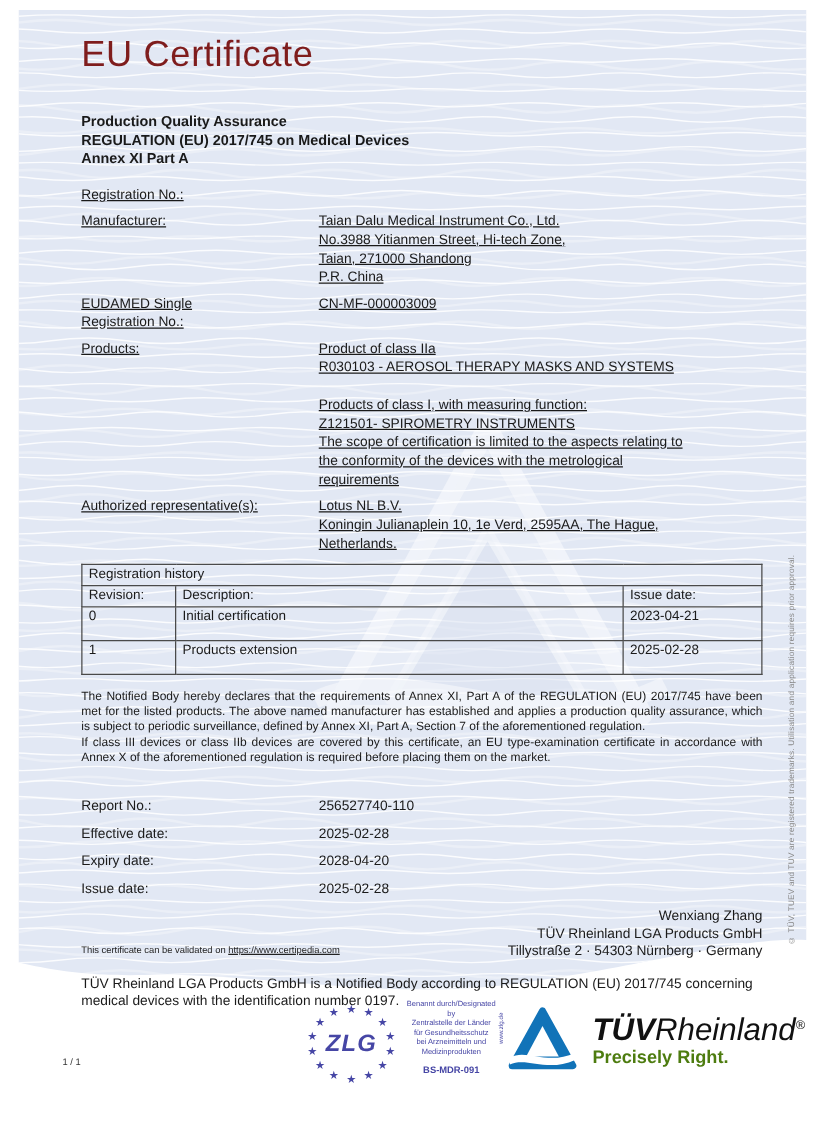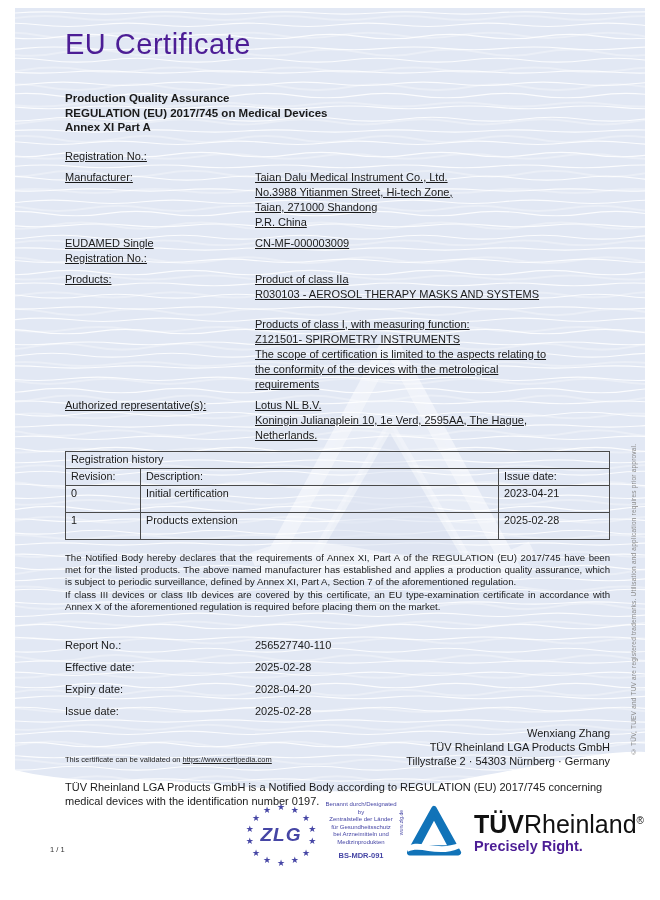--- a/index.html
+++ b/index.html
@@ -1,20 +1,20 @@
 <!DOCTYPE html>
 <html><head>
 <meta charset="utf-8">
 <style>
   html,body{margin:0;padding:0;background:#ffffff;}
   body{width:660px;height:900px;position:relative;overflow:hidden;
        font-family:"Liberation Sans",sans-serif;color:#1a1a1a;}
   #bg{position:absolute;left:0;top:0;width:660px;height:900px;z-index:0;}
   .content{position:absolute;left:65px;top:8px;width:545px;z-index:2;}
-  .cert-title{margin-top:20px;font-size:29px;font-weight:400;letter-spacing:.5px;color:#4c1d95;}
+  .cert-title{margin-top:20px;font-size:29px;font-weight:400;letter-spacing:.5px;color:#7f1d1d;}
   .subtitle{margin-top:30px;font-size:11.5px;font-weight:700;line-height:14.5px;white-space:pre-line;}
   .fields{margin-top:14px;text-decoration:underline;}
   .frow{display:flex;font-size:11px;line-height:15px;margin-bottom:6px;}
   .flabel{width:190px;flex:0 0 190px;}
   .fvalue{flex:1;}
   .multiline{white-space:pre-line;}
   table.hist{border-collapse:collapse;width:100%;margin-top:8px;font-size:10.8px;}
   table.hist td{border:1px solid #4a4a4a;padding:1px 5px;vertical-align:top;background:transparent;}
   table.hist .t-title td{height:14px;}
   table.hist .t-head td{height:14px;}
@@ -36,24 +36,24 @@
   .page-num{position:absolute;left:50px;top:845px;font-size:7.5px;color:#333;z-index:3;}
   
   .zlg-logo{position:absolute;left:241px;top:797px;z-index:3;}
   .zlg-text{position:absolute;left:323px;top:801px;width:76px;z-index:3;color:#4646a5;text-align:center;}
   .zlg-designated{font-size:6px;line-height:7.6px;white-space:pre-line;}
   .zlg-code{font-size:7.5px;font-weight:700;margin-top:4px;}
   .zlg-url{position:absolute;left:398px;top:810px;z-index:3;font-size:5px;color:#4646a5;
     writing-mode:vertical-rl;transform:rotate(180deg);}
   .tuv-logo{position:absolute;left:406px;top:804px;z-index:3;display:flex;align-items:flex-start;}
   .tuv-words{margin-left:12px;margin-top:4px;}
-  .tuv-brand{font-size:25px;line-height:26px;color:#111;}
+  .tuv-brand{font-size:25px;line-height:26px;color:#111;font-style:italic;}
   .tuv-brand .b{font-weight:700;}
   .tuv-brand sup{font-size:10px;vertical-align:super;}
-  .tuv-slogan{font-size:14.5px;font-weight:700;color:#4c1d95;margin-top:1px;}
+  .tuv-slogan{font-size:14.5px;font-weight:700;color:#4d7c0f;margin-top:1px;}
 </style>
 </head>
 <body>
 
 <svg id="bg" xmlns="http://www.w3.org/2000/svg" width="660" height="900" viewBox="0 0 660 900">
   <defs>
     <clipPath id="panelClip">
       <path d="M15 8 H645 V752 C585 750 525 772 405 788 C305 800 205 778 115 780 C72 781 40 776 15 770 Z"></path>
     </clipPath>
   </defs>

